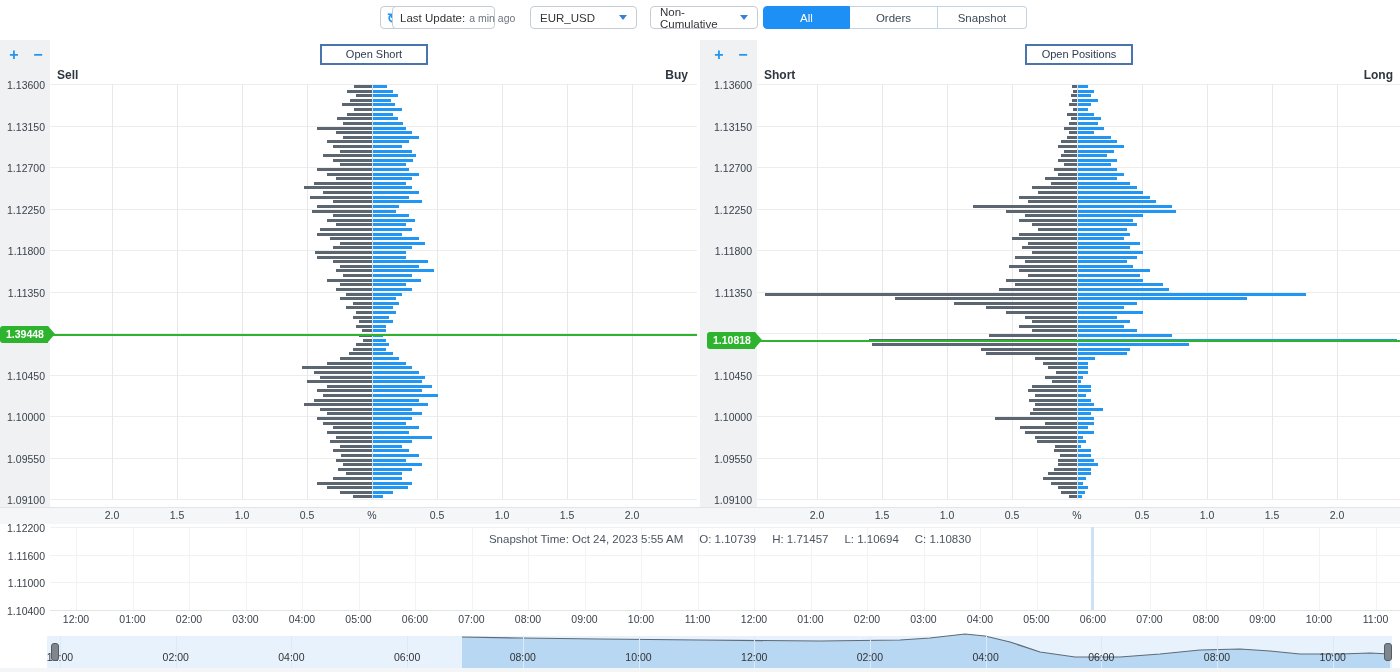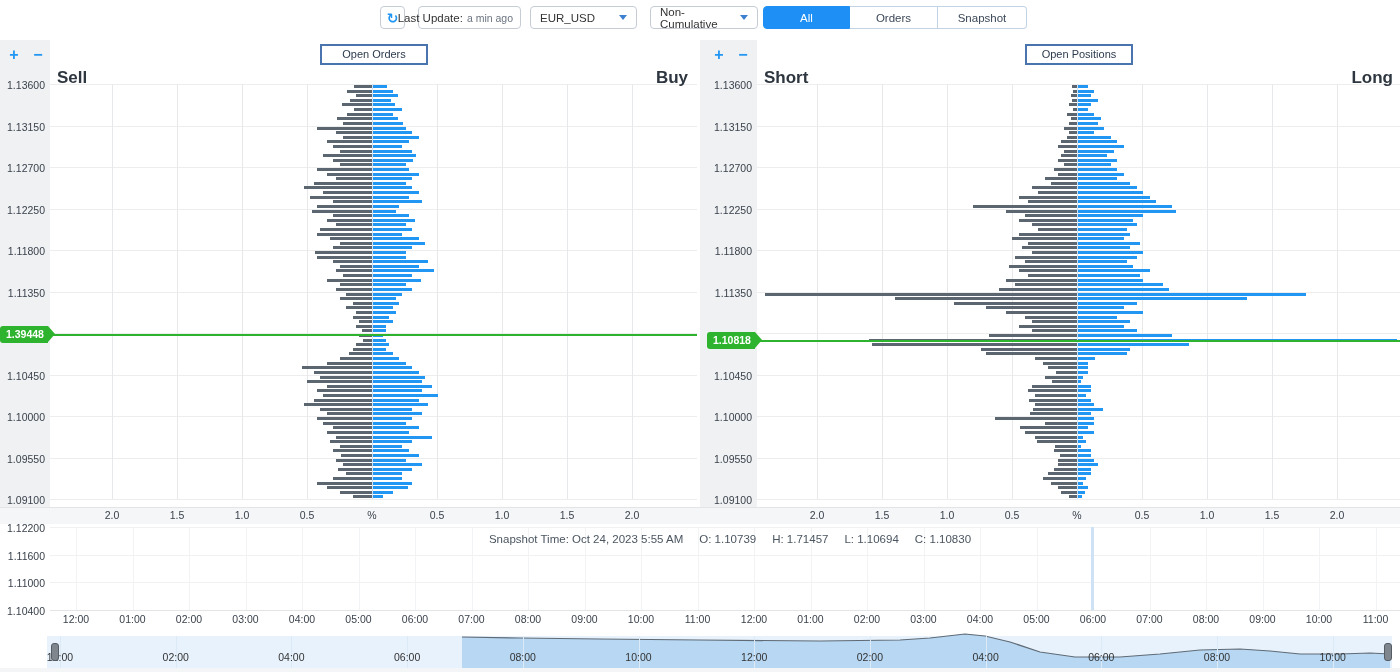--- a/index.html
+++ b/index.html
@@ -4,42 +4,42 @@
 <style>
   html,body{margin:0;padding:0;background:#fff;}
   .stage{position:relative;width:1400px;height:672px;background:#fff;overflow:hidden;
          font-family:"Liberation Sans","DejaVu Sans",sans-serif;color:#333;font-size:11px;}
   .abs{position:absolute;}
   
   .tb-box{position:absolute;top:6px;height:23px;box-sizing:border-box;border:1px solid #c6ccd4;
           border-radius:4px;background:#fff;display:flex;align-items:center;font-size:11.5px;color:#333;}
   .refresh{left:380px;width:25px;justify-content:center;color:#2196f3;font-size:14px;font-weight:bold;cursor:pointer;padding:0;}
   button.tb-box{font-family:inherit;}
-  .lastupdate{left:418px;width:103px;padding:0 7px;justify-content:flex-end;white-space:nowrap;}
+  .lastupdate{left:392px;width:103px;padding:0 7px;justify-content:space-between;white-space:nowrap;}
   .lu-label{color:#333;}
   .lu-value{color:#6b7480;font-size:10.5px;margin-left:4px;}
   .select{padding:0 9px;justify-content:space-between;cursor:pointer;}
   .sel-instrument{left:530px;width:107px;}
   .sel-mode{left:650px;width:108px;}
   .caret{width:0;height:0;border-left:4px solid transparent;border-right:4px solid transparent;border-top:5px solid #3d7fd0;}
   .btn-group{position:absolute;left:763px;top:6px;height:23px;display:flex;}
   .vbtn{box-sizing:border-box;height:23px;border:1px solid #c2d4e4;background:#fff;color:#3c4858;
         font-size:11.5px;display:flex;align-items:center;justify-content:center;cursor:pointer;}
   .vbtn.first{border-radius:4px 0 0 4px;}
   .vbtn.last{border-radius:0 4px 4px 0;}
   .vbtn + .vbtn{border-left:none;}
   .vbtn.active{background:#1e90f5;border-color:#1e90f5;color:#fff;}
   
   .labelcol{background:#f0f1f3;}
   .plot{background:#fff;}
   .zoombtn{position:absolute;width:20px;height:18px;border:none;background:transparent;color:#2196f3;
            font-size:16px;font-weight:bold;line-height:16px;padding:0;cursor:pointer;font-family:inherit;}
   .cht-title{position:absolute;width:104px;height:17px;border:2px solid #4a74ad;background:#fff;
              color:#2c3b4e;text-align:center;line-height:16px;font-size:11px;cursor:pointer;}
-  .side-label{position:absolute;font-weight:bold;color:#2e3640;font-size:17px;}
+  .side-label{position:absolute;font-weight:bold;color:#2e3640;font-size:12px;}
   .axis-strip{position:absolute;height:16px;background:#f5f6f8;border-top:1px solid #e3e4e6;}
   .tick-label{position:absolute;font-size:10.5px;color:#3a424c;}
   .pct-label{position:absolute;top:509px;width:34px;text-align:center;font-size:10.5px;color:#3a424c;}
   .gridv{position:absolute;width:1px;background:#e6e8ea;}
   .gridh{position:absolute;height:1px;background:#ededee;}
   .centerline{position:absolute;width:1px;background:#cfe3f6;}
   .bar{position:absolute;height:3px;}
   .price-line{position:absolute;height:2px;background:#2eb32e;}
   .price-flag{position:absolute;height:17px;background:#2eb32e;color:#fff;font-weight:bold;
               font-size:10.5px;line-height:17px;padding-left:6px;border-radius:3px 0 0 3px;}
@@ -283,21 +283,21 @@
         <div class="bar" style="left: 323px; top: 414.632px; width: 39px; background: rgb(33, 150, 243);"></div>
         <div class="bar" style="left: 276.5px; top: 419.244px; width: 45.5px; background: rgb(91, 102, 113);"></div>
         <div class="bar" style="left: 323px; top: 419.244px; width: 35.1px; background: rgb(33, 150, 243);"></div>
         <div class="bar" style="left: 289.5px; top: 423.856px; width: 32.5px; background: rgb(91, 102, 113);"></div>
         <div class="bar" style="left: 323px; top: 423.856px; width: 19.5px; background: rgb(33, 150, 243);"></div>
         <div class="bar" style="left: 302.5px; top: 428.468px; width: 19.5px; background: rgb(91, 102, 113);"></div>
         <div class="bar" style="left: 323px; top: 428.468px; width: 10.4px; background: rgb(33, 150, 243);"></div>
       </div>
     <button class="zoombtn" style="left:4px;top:46px">+</button>
     <button class="zoombtn" style="left:28px;top:46px">−</button>
-    <div class="cht-title" style="left:320px;top:44px">Open Orders</div>
+    <div class="cht-title" style="left:320px;top:44px">Open Short</div>
     <div class="side-label" style="left:57px;top:68px">Sell</div>
     <div class="side-label" style="left:50px;top:68px;width:638px;text-align:right">Buy</div>
     <div class="axis-strip" style="left:0;top:507px;width:700px"></div>
     <div class="price-line" style="left:48px;top:333.6px;width:649px"></div>
     <div class="price-flag" style="left:0;top:326px;width:42px">1.39448</div>
   </section>
 
   <section>
     <div class="abs labelcol" style="left:700px;top:40px;width:57px;height:483px"></div>
     <div class="abs plot" id="plot-positions" style="left:757px;top:67px;width:643px;height:440px">

